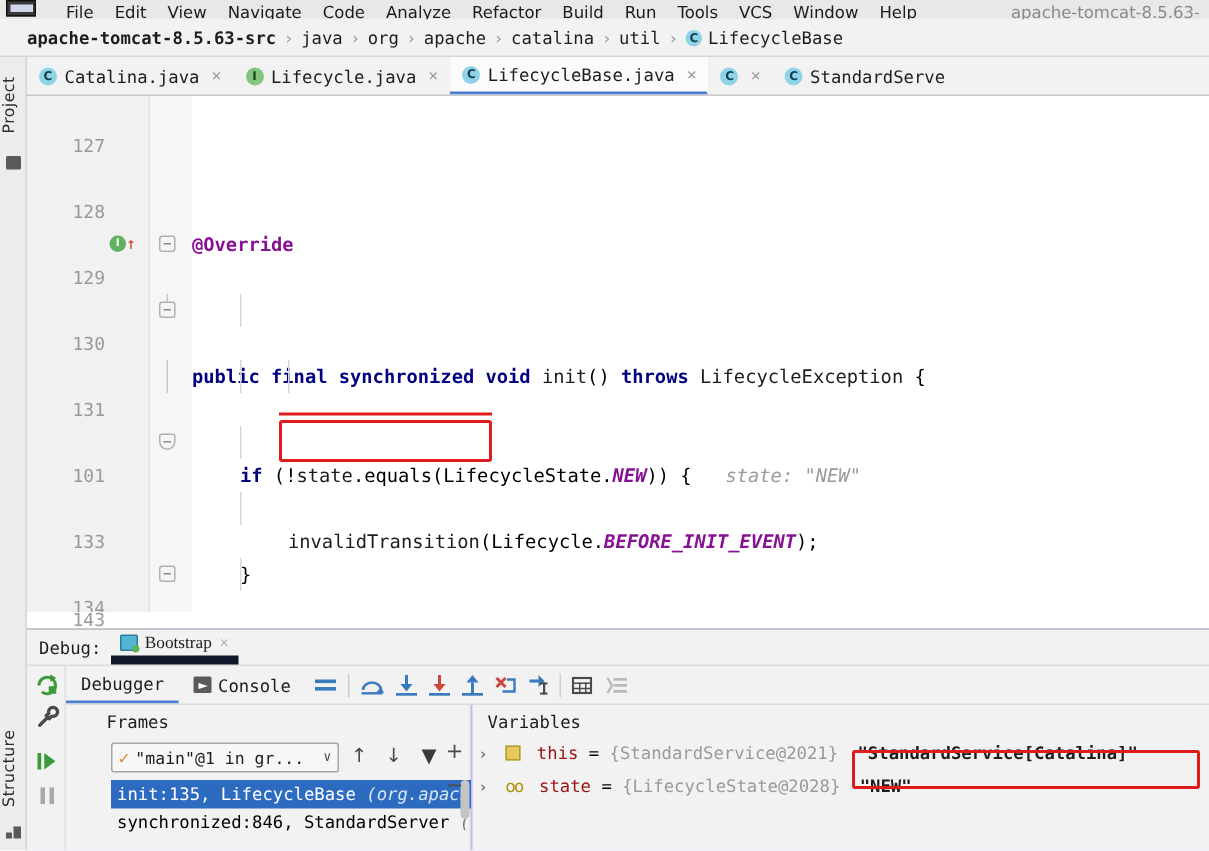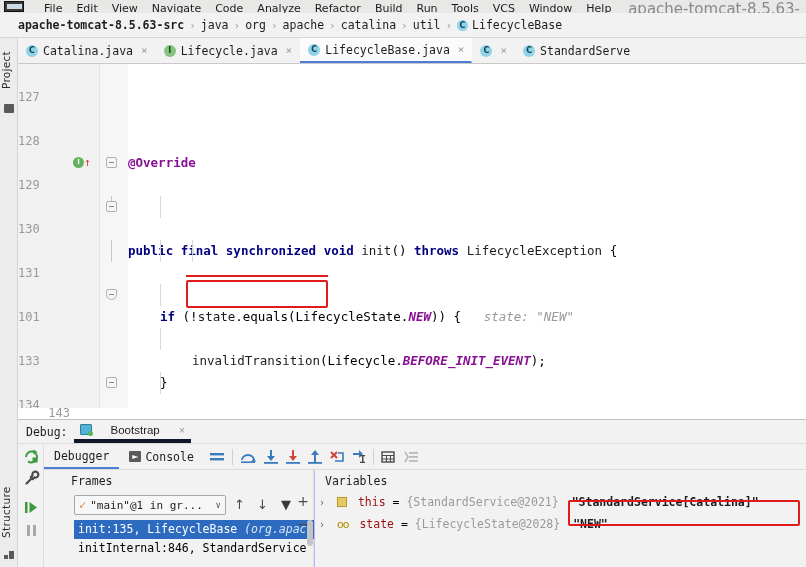--- a/index.html
+++ b/index.html
@@ -11,37 +11,37 @@
     font-family: "DejaVu Sans Mono", monospace;
     font-size: 11px;
     color: #000000;
   }
   #app { position: relative; width: 806px; height: 567px; overflow: hidden; }
 
   
   .menubar {
     position: absolute; top: 0; left: 0; width: 806px; height: 13px;
     background: #e8e8e7; overflow: hidden;
-    display: flex; align-items: center; gap: 14px;
+    display: flex; align-items: flex-start; gap: 14px;
     padding-left: 4px; white-space: nowrap;
   }
   .menubar .winicon {
     width: 20px; height: 11px; background: #3a3a3a;
     border: 1px solid #111; margin-right: 6px; position: relative;
   }
   .menubar .winicon:after {
     content:""; position:absolute; left:2px; top:2px; width:15px; height:5px; background:#cfd8e8;
   }
   .menuitem {
     font-family: "DejaVu Sans", sans-serif; font-size: 11px; color: #1b1b1b;
     position: relative; top: 2px;
   }
   .menu-right {
     margin-left: auto; color: #8a8a8a; font-family:"DejaVu Sans",sans-serif;
-    font-size: 15px; padding-right: 6px; position: relative; top: 2px;
+    font-size: 11px; padding-right: 6px; position: relative; top: 2px;
   }
 
   
   .navbar {
     position: absolute; top: 13px; left: 0; width: 806px; height: 25px;
     background: #f2f2f2; border-bottom: 1px solid #d7d7d7;
     display: flex; align-items: center; padding-left: 18px;
     white-space: nowrap; overflow: hidden;
   }
   .crumb { font-size: 11.5px; color: #1d1d1d; font-family:"DejaVu Sans Mono",monospace; }
@@ -113,21 +113,21 @@
     position: absolute; top: 0; left: 82px; width: 28px; height: 355px;
     background: #f6f6f6;
   }
   .codearea { position: absolute; top: 0; left: 0; width: 788px; height: 355px; }
   .line {
     position: relative; height: 22px; line-height: 22px;
     font-family:"DejaVu Sans Mono", monospace; font-size: 12.5px;
     white-space: pre;
   }
   .line .lno {
-    position: absolute; left: 0; width: 52px; text-align: left;
+    position: absolute; left: 0; width: 52px; text-align: right;
     color: #999999; font-size: 12px; font-family:"DejaVu Sans Mono",monospace;
   }
   .line .code { position: absolute; left: 110px; }
   .line.exec  { background: #2c5aa8; }
   .line.exec .lnobg {
     position: absolute; left: 0; top: 0; width: 82px; height: 22px; background: #fbf8de;
   }
 
   
   .kw   { color: #000080; font-weight: bold; }
@@ -175,23 +175,23 @@
     position: absolute; top: 419px; left: 18px; width: 788px; height: 148px;
     background: #c4b5fd; border-top: 1px solid #c2c2c2;
   }
   .debughdr {
     position: absolute; top: 0; left: 0; width: 788px; height: 24px;
     display: flex; align-items: center; padding-left: 8px; gap: 6px;
     border-bottom: 1px solid #dcdcdc; background: #f2f2f2;
   }
   .debughdr .lbl { font-family:"DejaVu Sans Mono",monospace; font-size: 11.5px; color: #1d1d1d; }
   .runtab {
-    display: flex; align-items: center; gap: 19px; height: 23px;
-    padding: 0 6px; border-bottom: 4px solid #0f172a;
-    font-family:Liberation Sans, sans-serif; font-size: 11.5px; color: #1d1d1d;
+    display: flex; align-items: center; gap: 5px; height: 23px;
+    padding: 0 6px; border-bottom: 6px solid #0f172a;
+    font-family:Liberation Serif, serif; font-size: 11.5px; color: #1d1d1d;
   }
   .runico {
     width: 12px; height: 11px; background: #53b5d6; border: 1px solid #2f7e99;
     border-radius: 1px; position: relative; flex: none;
   }
   .runico:after {
     content:""; position:absolute; right:-2px; bottom:-2px; width:5px; height:5px;
     border-radius:50%; background:#59b559;
   }
   .runtab .close { color: #9a9a9a; font-size: 11px; }
@@ -557,21 +557,21 @@
 
     <span style="position:absolute;left:190px;top:27px;color:#4a4a4a;font-size:13px;font-family:'DejaVu Sans',sans-serif;">↑</span>
     <span style="position:absolute;left:213px;top:27px;color:#4a4a4a;font-size:13px;font-family:'DejaVu Sans',sans-serif;">↓</span>
     <span style="position:absolute;left:237px;top:27px;color:#3a3a3a;font-size:13px;font-family:'DejaVu Sans',sans-serif;">▼</span>
 
     <div class="frameitem sel" style="top:50px;">
       <span>init:135, LifecycleBase</span>
       <span class="pkg">(org.apache</span>
     </div>
     <div class="frameitem" style="top:69px;">
-      <span>initInternal:846, StandardService</span>
+      <span>synchronized:846, StandardServer</span>
       <span class="pkg">(o</span>
     </div>
 
     <div class="scrollnub" style="left:263px; top:50px; width:6px; height:26px;"></div>
   </div>
 
   <div class="varscol">
     <span class="panelhdr" style="left:10px; top:0;">Variables</span>
 
     <div class="varrow" style="top:22px;text-align:center;">

